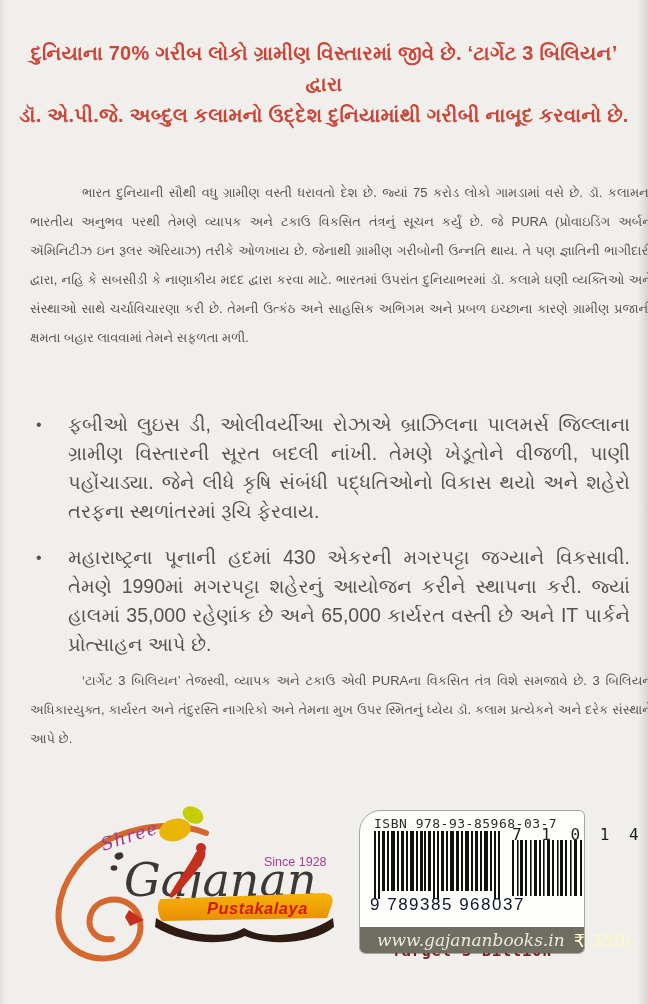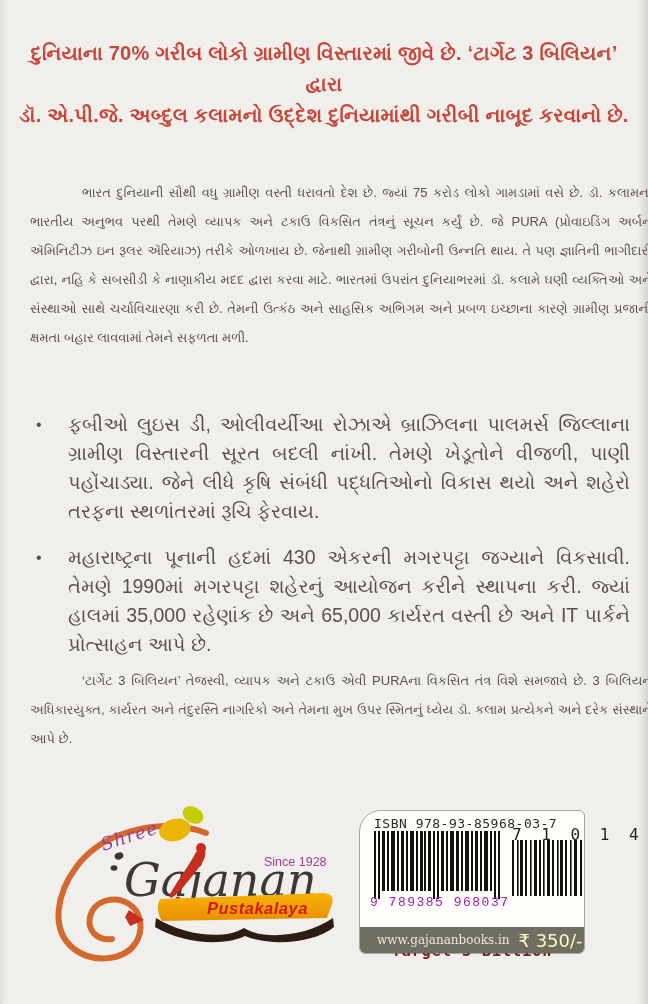--- a/index.html
+++ b/index.html
@@ -64,44 +64,44 @@
     box-sizing:border-box;
   }
   .isbn-label{
     position:absolute;top:5px;left:14px;
     font-family:"DejaVu Sans Mono",monospace;
     font-size:13px;letter-spacing:.5px;color:#2a2a28;white-space:nowrap;
   }
   .ean-bars{ position:absolute;left:14px;top:20px; }
   .ean-digits{
     position:absolute;left:10px;top:84px;
-    font-family:Liberation Mono, monospace;
-    font-size:13px;letter-spacing:1.5px;color:#a21caf;white-space:nowrap;
+    font-family:Liberation Sans, sans-serif;
+    font-size:17px;letter-spacing:1.5px;color:#0f172a;white-space:nowrap;
   }
   .supp-digits{
     position:absolute;left:152px;top:14px;
     font-family:"DejaVu Sans Mono",monospace;
     font-size:16px;letter-spacing:5px;color:#1e1e1c;white-space:nowrap;
   }
   .supp-bars{ position:absolute;left:152px;top:29px; }
   .book-title{
     position:absolute;top:99px;left:0;width:100%;
     text-align:center;
     font-family:"DejaVu Sans Mono",monospace;
     font-weight:bold;font-size:15px;letter-spacing:1px;color:#7f1d1d;margin-top:32px;
   }
   .panel-footer{
     position:absolute;left:0;bottom:0;width:100%;height:26px;
     background:#6e6e63;border-radius:0 0 5px 5px;
     display:flex;align-items:center;gap:7px;
     box-sizing:border-box;padding:0 8px 0 10px;
   }
   .footer-site{
-    font-family:"DejaVu Serif",serif;
-    font-size:12px;color:#ece8d8;white-space:nowrap;
+    font-family:"DejaVu Serif",serif;font-style:italic;
+    font-size:17px;color:#ece8d8;white-space:nowrap;
   }
   .footer-price{
     font-family:"DejaVu Sans",sans-serif;
     font-size:18px;color:#fef9c3;white-space:nowrap;margin-left:2px;
   }
   .bar{ fill:#111110; }
 </style>
 </head>
 <body>
 

